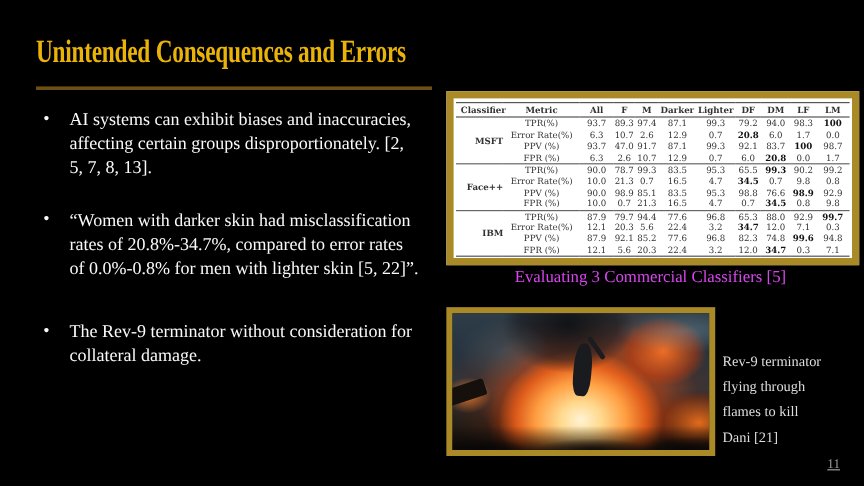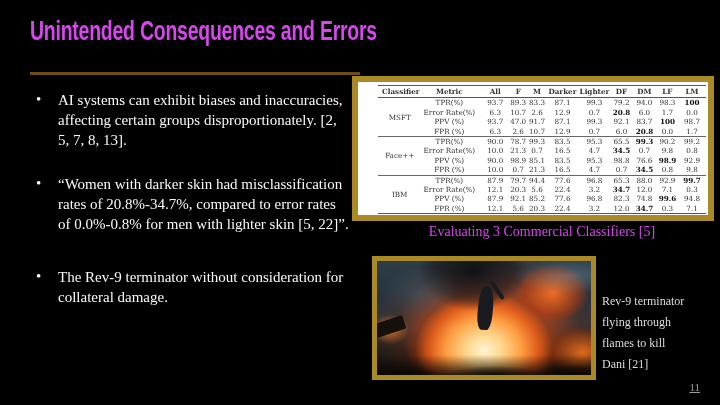--- a/index.html
+++ b/index.html
@@ -2,53 +2,53 @@
 <html><head>
 <meta charset="utf-8">
 <style>
   html,body{margin:0;padding:0;background:#000;}
   #slide{
     position:relative;width:720px;height:405px;background:#000;
     overflow:hidden;font-family:"Liberation Serif",serif;
   }
   
   #title{
-    position:absolute;left:30px;top:16px;margin:0;
-    font-family:Liberation Sans, sans-serif;font-weight:bold;
-    font-size:27px;letter-spacing:-0.3px;color:#d946ef;white-space:nowrap;
+    position:absolute;left:30px;top:28px;margin:0;
+    font-family:Liberation Serif, serif;font-weight:bold;
+    font-size:27px;letter-spacing:-0.3px;color:#eab308;white-space:nowrap;
   }
   #title .squeeze{display:inline-block;transform:scaleX(.72);transform-origin:left center;}
   #title-underline{
     position:absolute;left:30px;top:72px;width:330px;height:3px;background:#6B4F15;
   }
   
   #bullets{
     position:absolute;left:30px;top:90px;width:320px;margin:0;padding:0;list-style:none;
     color:#FAFAFA;font-size:15px;line-height:20px;
   }
   #bullets li{position:relative;padding-left:28px;}
   #bullets li .marker{position:absolute;left:6px;top:-1px;font-size:15px;}
   #bullets li:nth-child(1){margin-bottom:24px;}
   #bullets li:nth-child(2){margin-bottom:33px;}
   
   #table-figure{
-    position:absolute;left:352px;top:76px;width:328px;height:130px;
-    border:6px solid #A98A26;background:#fff;padding:3px 2px 0 20px;
+    position:absolute;left:372px;top:76px;width:328px;height:130px;
+    border:6px solid #A98A26;background:#fff;padding:3px 2px 0 2px;
   }
   #metrics-table{
     width:100%;border-collapse:collapse;table-layout:fixed;
     font-family:"DejaVu Serif",serif;font-size:7.2px;color:#333;line-height:9.4px;
   }
   #metrics-table th{
     font-weight:bold;border-top:1.5px solid #555;border-bottom:1px solid #555;
     padding:1px 0;text-align:center;
   }
   #metrics-table th.col-classifier{text-align:left;padding-left:4px;}
   #metrics-table td{text-align:center;padding:0;}
-  #metrics-table td.classifier{font-weight:normal;text-align:center;padding-left:4px;}
+  #metrics-table td.classifier{font-weight:bold;text-align:right;padding-left:4px;}
   #metrics-table tbody.grp + tbody.grp{border-top:1px solid #666;}
   #metrics-table tbody.grp:last-child{border-bottom:1px solid #555;}
   #metrics-table td b{font-weight:bold;color:#111;}
   #table-caption{
     position:absolute;left:372px;top:224px;width:340px;text-align:center;
     color:#d946ef;font-size:14px;
   }
   
   #movie-figure{
     position:absolute;left:372px;top:256px;width:214px;height:114px;
@@ -149,21 +149,21 @@
             <th>LF</th>
             <th>LM</th>
           </tr>
         </thead>
         <tbody class="grp">
           <tr>
             <td class="classifier" rowspan="4">MSFT</td>
             <td>TPR(%)</td>
             <td>93.7</td>
             <td>89.3</td>
-            <td>83.3</td>
+            <td>97.4</td>
             <td>87.1</td>
             <td>99.3</td>
             <td>79.2</td>
             <td>94.0</td>
             <td>98.3</td>
             <td><b>100</b></td>
           </tr>
           <tr>
             <td>Error Rate(%)</td>
             <td>6.3</td>

